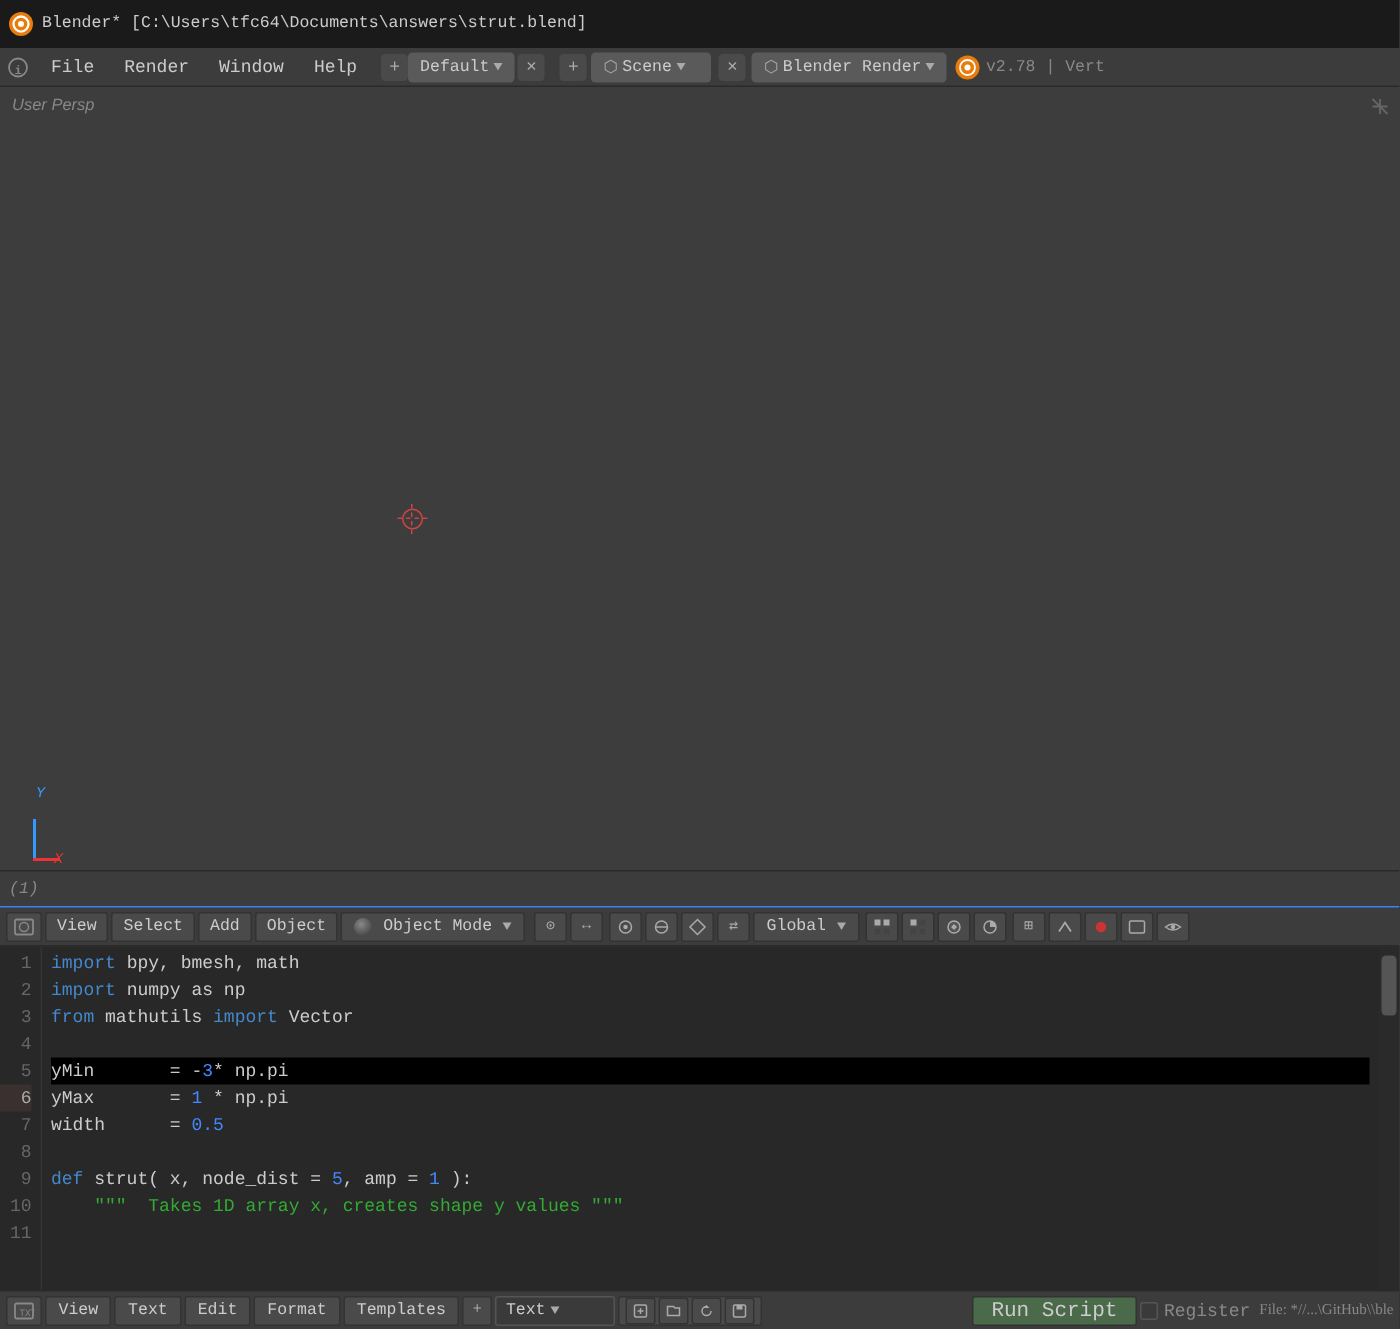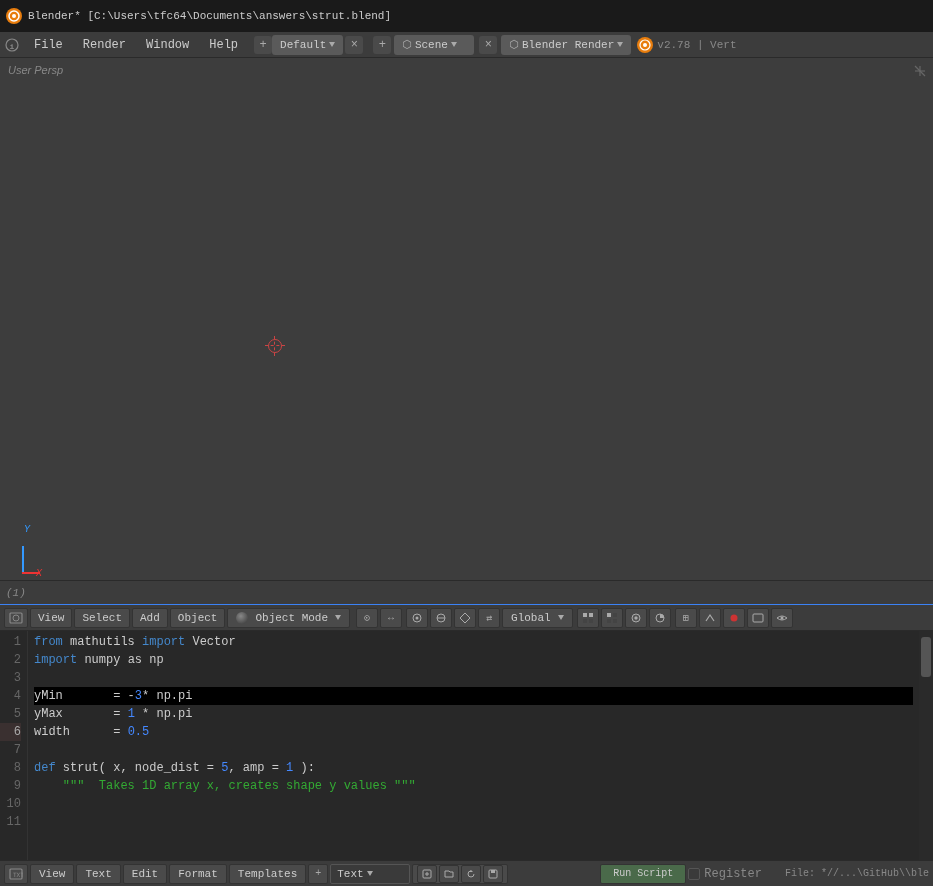--- a/index.html
+++ b/index.html
@@ -380,21 +380,21 @@
       display: flex;
       align-items: center;
       cursor: pointer;
       border: 1px solid #333;
     }
     .run-script-btn {
       height: 20px;
       padding: 0 12px;
       background: #4a6a4a;
       color: #cccccc;
-      font-size: 10px;
+      font-size: 14px;
       border-radius: 2px;
       display: flex;
       align-items: center;
       cursor: pointer;
       border: 1px solid #333;
     }
     .register-area {
       display: flex;
       align-items: center;
       gap: 4px;
@@ -404,21 +404,22 @@
     .checkbox-fake {
       width: 12px;
       height: 12px;
       background: #3a3a3a;
       border: 1px solid #555;
       border-radius: 2px;
     }
     .file-path {
       color: #888;
       font-size: 10px;
-      margin-left: 21px;
+      margin-left: 4px;
+      font-family: Liberation Serif, serif;
     }
     .spacer { flex: 1; }
     .dot-sphere {
       width: 16px;
       height: 16px;
       background: radial-gradient(circle at 40% 35%, #888, #333);
       border-radius: 50%;
     }
 
     
@@ -651,24 +652,25 @@
     <div>5</div>
     <div style="background:#3a3030;color:#aaa;">6</div>
     <div>7</div>
     <div>8</div>
     <div>9</div>
     <div>10</div>
     <div>11</div>
   </div>
   <div id="code-content">
 
+    <span class="code-line"><span class="kw-blue">import</span><span class="plain"> bpy, bmesh, math</span></span>
+
+    <span class="code-line"><span class="kw-blue">import</span><span class="plain"> numpy as np</span></span>
 
     <span class="code-line"><span class="kw-blue">from</span><span class="plain"> mathutils </span><span class="kw-blue">import</span><span class="plain"> Vector</span></span>
-
-    <span class="code-line"><span class="kw-blue">import</span><span class="plain"> numpy as np</span></span>
 
     <span class="code-line"></span>
 
 
     <span class="code-line line-highlight"><span class="plain">yMin       = -</span><span class="num">3</span><span class="plain">* np.pi</span></span>
 
     <span class="code-line"><span class="plain">yMax       = </span><span class="num">1</span><span class="plain"> * np.pi</span></span>
 
     <span class="code-line"><span class="plain">width      = </span><span class="num">0.5</span></span>
 

